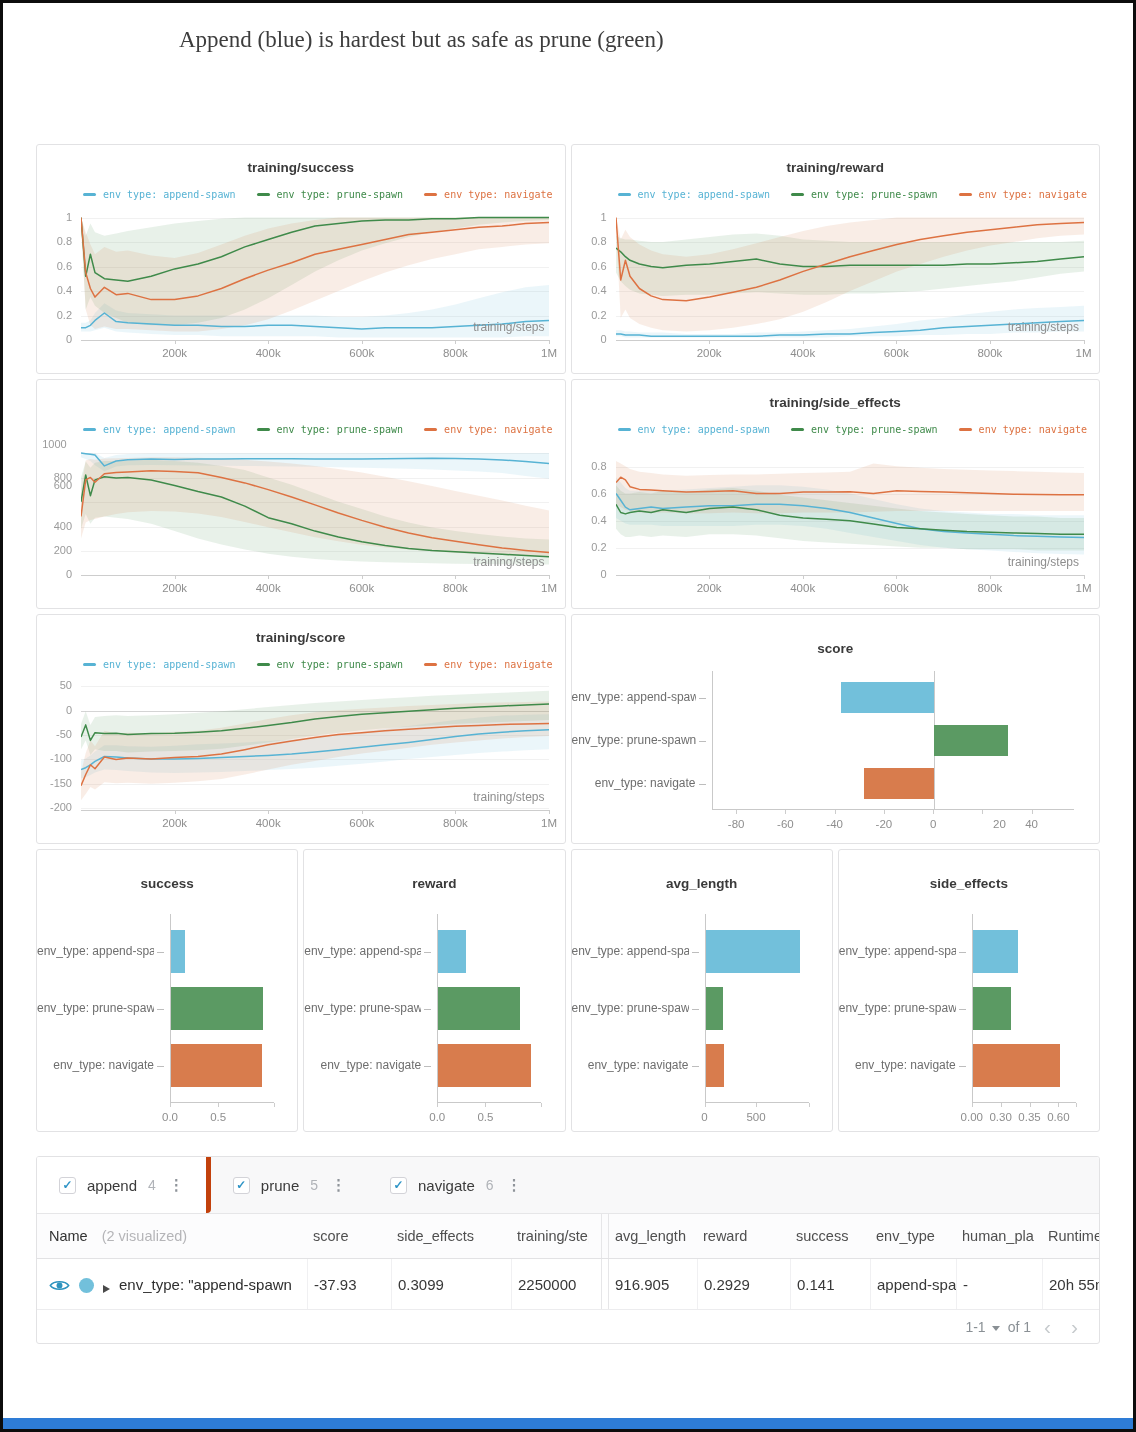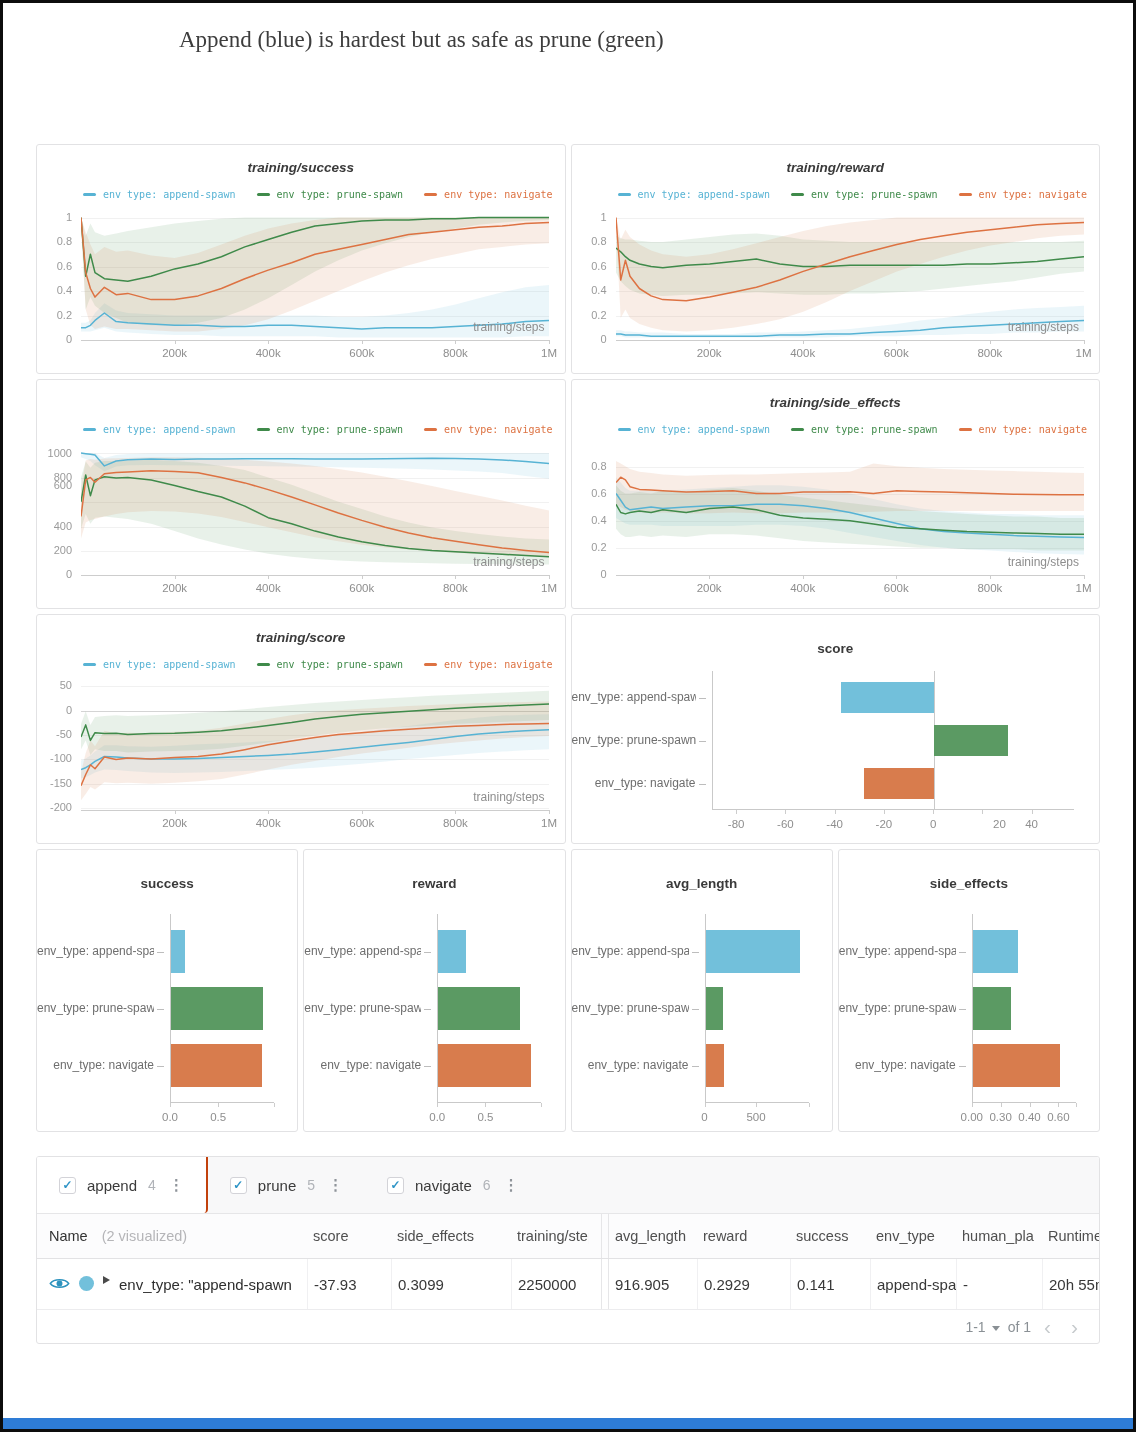--- a/index.html
+++ b/index.html
@@ -7,54 +7,54 @@
   .page-title{margin:30px 0 0 176px;font-family:"Liberation Serif",serif;font-weight:500;font-size:31px;color:#3d3d3d;line-height:1.1;}
   .page-subtitle{margin:24px 0 0 176px;font-family:"Liberation Serif",serif;font-weight:400;font-size:23px;color:#3d3d3d;line-height:1.1;}
   .content{margin:0 33px;}
   .grid2{display:grid;grid-template-columns:1fr 1fr;gap:5px;margin-top:92px;}
   .grid4{display:grid;grid-template-columns:1fr 1fr 1fr 1fr;gap:5px;margin-top:5px;}
   .panel{box-sizing:border-box;border:1px solid #e2e2e4;border-radius:3px;background:#fff;overflow:hidden;}
   .p230{height:230px;}
   .p283{height:283px;}
   .linechart,.barchart{position:relative;width:100%;height:100%;}
   .lc-title,.bc-title{text-align:center;font-weight:700;font-size:13.5px;color:#3a3a3a;}
-  .lc-title{padding-top:15px;font-style:italic;}
+  .lc-title{padding-top:15px;}
   .bc-title{padding-top:26px;}
   .lc-legend{position:absolute;left:46px;right:12px;top:44px;display:flex;justify-content:space-between;align-items:center;font-family:"DejaVu Sans Mono",monospace;font-size:10px;white-space:nowrap;overflow:hidden;}
   .lc-litem{display:inline-flex;align-items:center;}
   .lc-dash{display:inline-block;width:13px;height:3px;border-radius:2px;margin-right:7px;}
   .lc-ytick{position:absolute;left:0;text-align:right;font-size:11px;color:#9a9a9a;}
   .lc-grid{position:absolute;height:1px;background:#f1f1f1;}
   .lc-grid.zero{background:#d4d4d4;}
   .lc-axis{position:absolute;height:1px;background:#cdcdcd;}
   .lc-xtickmark,.bc-xtickmark{position:absolute;width:1px;height:4px;background:#cdcdcd;}
   .lc-xtick,.bc-xtick{position:absolute;transform:translateX(-50%);font-size:11.5px;color:#8e8e8e;}
   .lc-xlabel{position:absolute;font-size:12px;color:#8e8e8e;}
   .bc-plot{position:absolute;box-sizing:border-box;border-left:1px solid #c9c9c9;border-bottom:1px solid #c9c9c9;}
   .bc-zero{position:absolute;top:0;bottom:0;width:1px;background:#c9c9c9;}
   .bc-bar{position:absolute;}
   .bc-label{position:absolute;text-align:right;font-size:12px;color:#6e6e6e;overflow:hidden;white-space:nowrap;}
   .bc-labdash{position:absolute;width:7px;height:1px;background:#bdbdbd;}
   
   .table-panel{margin-top:24px;height:188px;display:flex;flex-direction:column;}
   .tabs-row{height:56px;background:#f8f8f9;border-bottom:1px solid #e6e6e8;display:flex;align-items:stretch;flex:0 0 auto;}
   .tab{display:flex;align-items:center;gap:11px;padding:0 22px;cursor:pointer;}
-  .tab.selected{background:#fff;border-right:2px solid #c2410c;border-radius:0 0 4px 0;}
+  .tab.selected{background:#fff;border-right:5px solid #c2410c;border-radius:0 0 4px 0;}
   .checkbox{width:17px;height:17px;box-sizing:border-box;border:1px solid #d3d3d8;border-radius:3px;background:#fff;display:flex;align-items:center;justify-content:center;}
   .checkbox::after{content:"\2713";color:var(--check,#2e94c6);font-size:12px;font-weight:bold;line-height:1;}
   .tab-label{font-size:15px;color:#3b3b3b;}
   .tab-count{font-size:14px;color:#b0b3b8;}
   .kebab-icon{color:#8f949a;margin-left:2px;}
   .kebab-icon::after{content:"\22EE";font-size:15px;font-weight:bold;}
   .thead{height:44px;display:flex;align-items:center;border-bottom:1px solid #e2e2e4;background:#fcfcfd;flex:0 0 auto;}
   .trow{height:50px;display:flex;align-items:center;border-bottom:1px solid #ececee;flex:0 0 auto;}
   .pane-left{display:flex;align-items:center;width:564px;flex:0 0 auto;height:100%;padding-left:12px;box-sizing:border-box;}
   .pane-divider{width:8px;height:100%;border-left:1px solid #e6e6e8;border-right:1px solid #e6e6e8;box-sizing:border-box;flex:0 0 auto;}
   .pane-right{display:flex;align-items:center;flex:1 1 auto;height:100%;overflow:hidden;}
-  .c-name{width:258px;flex:0 0 auto;display:flex;align-items:flex-start;gap:9px;overflow:hidden;white-space:nowrap;}
+  .c-name{width:258px;flex:0 0 auto;display:flex;align-items:flex-end;gap:9px;overflow:hidden;white-space:nowrap;}
   .c-score{width:84px;}
   .c-se{width:120px;}
   .c-ts{width:78px;}
   .c-al{width:88px;}
   .c-rw{width:93px;}
   .c-su{width:80px;}
   .c-et{width:86px;}
   .c-hp{width:86px;}
   .c-rt{flex:1 1 auto;}
   .cell{flex:0 0 auto;padding-left:6px;box-sizing:border-box;overflow:hidden;white-space:nowrap;font-size:14.5px;color:#4f4f4f;}
@@ -192,21 +192,21 @@
               <span class="lc-litem">
                 <span class="lc-dash" style="background: rgb(63, 138, 74);"></span>
                 <span style="color: rgb(63, 138, 74);">env_type: prune-spawn</span>
               </span>
               <span class="lc-litem">
                 <span class="lc-dash" style="background: rgb(221, 114, 66);"></span>
                 <span style="color: rgb(221, 114, 66);">env_type: navigate</span>
               </span>
             </div>
             <div class="lc-grid" style="top: 73.0488px; left: 44px; width: 468px;"></div>
-            <div class="lc-ytick" style="top: 67px; width: 35px;">1000</div>
+            <div class="lc-ytick" style="top: 58px; width: 35px; text-align: center;">1000</div>
             <div class="lc-grid" style="top: 97.439px; left: 44px; width: 468px;"></div>
             <div class="lc-ytick" style="top: 90.439px; width: 35px;">800</div>
             <div class="lc-grid" style="top: 121.829px; left: 44px; width: 468px;"></div>
             <div class="lc-ytick" style="top: 99px; width: 35px;">600</div>
             <div class="lc-grid" style="top: 146.22px; left: 44px; width: 468px;"></div>
             <div class="lc-ytick" style="top: 139.22px; width: 35px;">400</div>
             <div class="lc-grid" style="top: 170.61px; left: 44px; width: 468px;"></div>
             <div class="lc-ytick" style="top: 163.61px; width: 35px;">200</div>
             <div class="lc-grid" style="top: 195px; left: 44px; width: 468px;"></div>
             <div class="lc-ytick" style="top: 188px; width: 35px;">0</div>
@@ -441,21 +441,21 @@
             <div class="bc-plot" style="left: 133px; top: 64px; width: 104px; height: 189px;">
               <div class="bc-bar" style="top: 16px; height: 43px; left: 0px; width: 44.7633px; background: rgb(114, 192, 219);"></div>
               <div class="bc-bar" style="top: 73px; height: 43px; left: 0px; width: 38.2778px; background: rgb(91, 154, 99);"></div>
               <div class="bc-bar" style="top: 130px; height: 43px; left: 0px; width: 86.9556px; background: rgb(216, 124, 77);"></div>
             </div>
             <div class="bc-xtickmark" style="left: 133px; top: 253px;"></div>
             <div class="bc-xtick" style="left: 133px; top: 261px;">0.00</div>
             <div class="bc-xtickmark" style="left: 161.889px; top: 253px;"></div>
             <div class="bc-xtick" style="left: 161.889px; top: 261px;">0.30</div>
             <div class="bc-xtickmark" style="left: 190.778px; top: 253px;"></div>
-            <div class="bc-xtick" style="left: 190.778px; top: 261px;">0.40</div>
+            <div class="bc-xtick" style="left: 190.778px; top: 261px;">0.35</div>
             <div class="bc-xtickmark" style="left: 219.667px; top: 253px;"></div>
             <div class="bc-xtick" style="left: 219.667px; top: 261px;">0.60</div>
             <div class="bc-xtickmark" style="left: 237px; top: 253px;"></div>
           </div>
         </div>
     </div>
 
     <div class="panel table-panel">
       <div class="tabs-row">
         <div class="tab selected">

